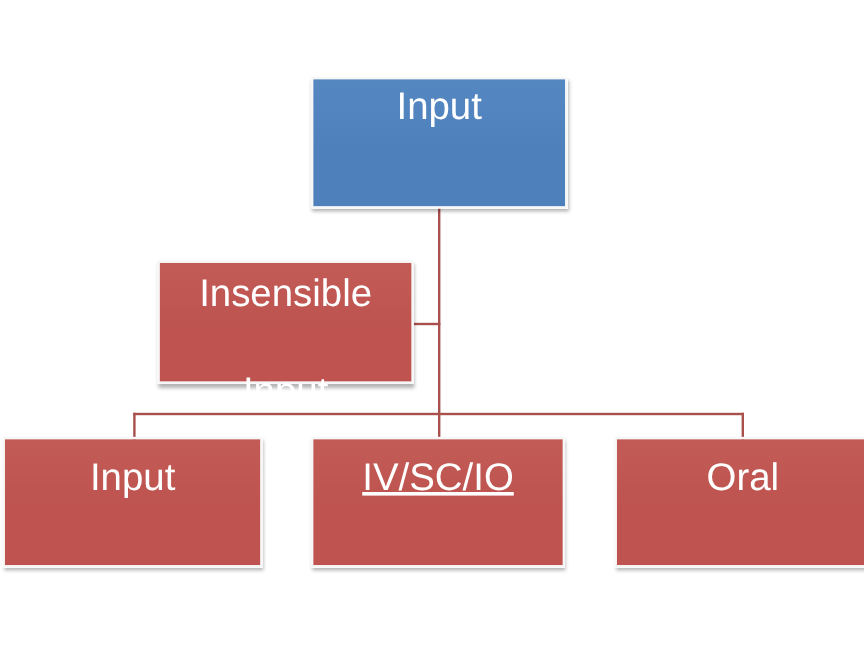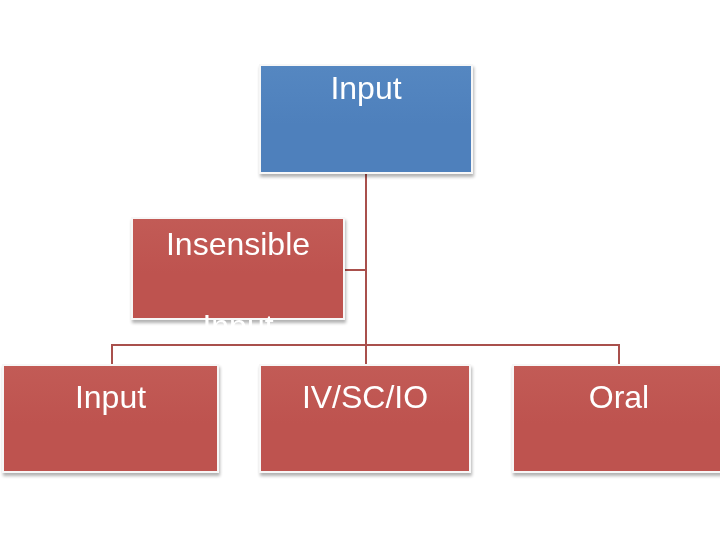--- a/index.html
+++ b/index.html
@@ -46,21 +46,21 @@
   
   #line-trunk      { left: 365px; top: 173px; width: 2px;   height: 193px; }
   #line-elbow-ig   { left: 345px; top: 269px; width: 22px;  height: 2px;   }
   #line-junction   { left: 111px; top: 344px; width: 509px; height: 2px;   }
   #line-drop-left  { left: 111px; top: 344px; width: 2px;   height: 23px;  }
   #line-drop-right { left: 618px; top: 344px; width: 2px;   height: 23px;  }
 
   #node-input      { left: 259px; top: 64px;  width: 214px; height: 110px; }
   #node-insensible { left: 131px; top: 217px; width: 214px; height: 103px; }
   #node-oral       { left: 2px;   top: 364px; width: 217px; height: 109px; }
-  #node-iv         { left: 259px; top: 364px; width: 212px; height: 109px; }
+  #node-iv         { left: 259px; top: 364px; width: 212px; height: 109px; text-decoration: underline; }
   #node-food       { left: 512px; top: 364px; width: 214px; height: 109px; }
 </style>
 </head>
 <body>
 
 <div class="stage">
 
   <div class="connector" id="line-trunk"></div>
   <div class="connector" id="line-elbow-ig"></div>
   <div class="connector" id="line-junction"></div>

